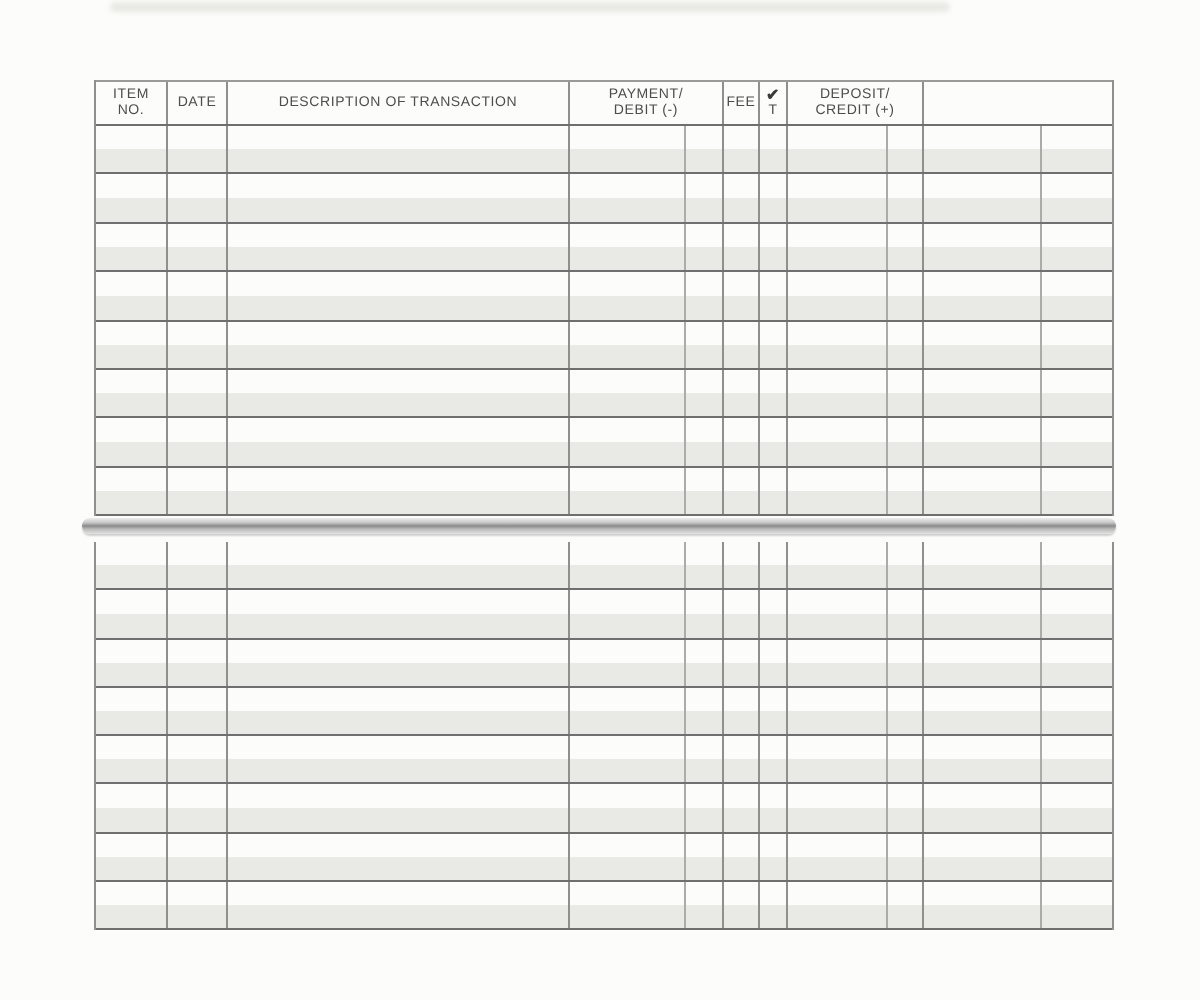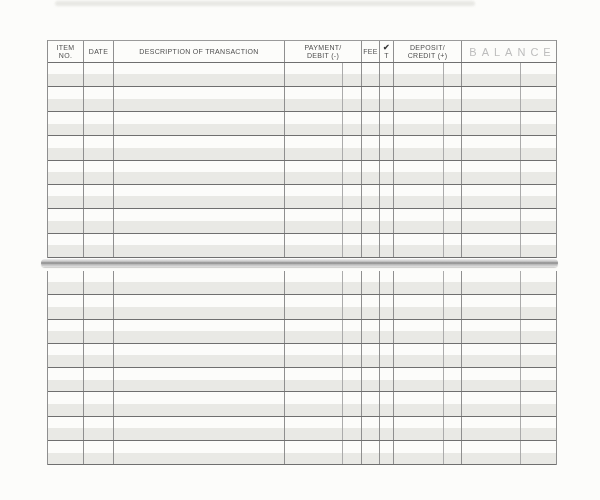--- a/index.html
+++ b/index.html
@@ -114,23 +114,20 @@
       <span>FEE</span>
     </div>
     <div class="hcell h-chk">
       <span class="chk-mark">✔</span>
       <span>T</span>
     </div>
     <div class="hcell h-dep">
       <span>DEPOSIT/</span>
       <span>CREDIT (+)</span>
     </div>
-    <div class="hcell h-bal">
-      <span class="bal-word">BALANCE</span>
-    </div>
   </div>
   <div class="rows">
       <div class="row">
         <div class="cell c-item"></div>
         <div class="cell c-date"></div>
         <div class="cell c-desc"></div>
         <div class="cell c-pay-d"></div>
         <div class="cell c-pay-c"></div>
         <div class="cell c-fee"></div>
         <div class="cell c-chk"></div>

